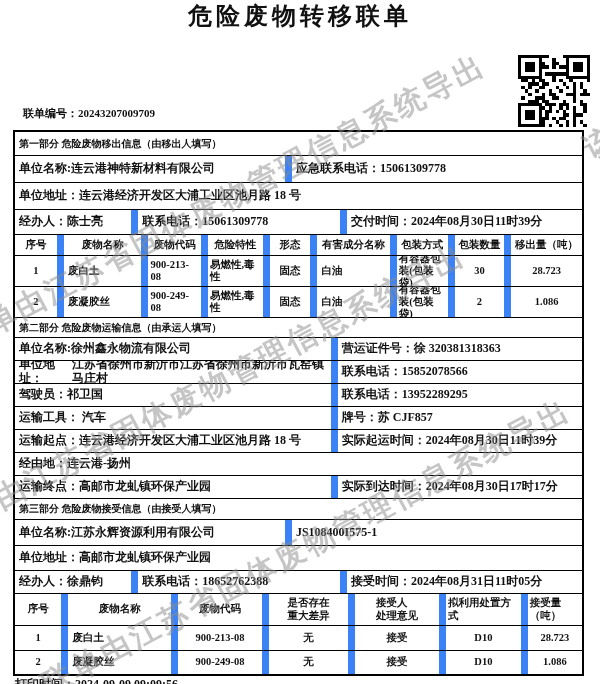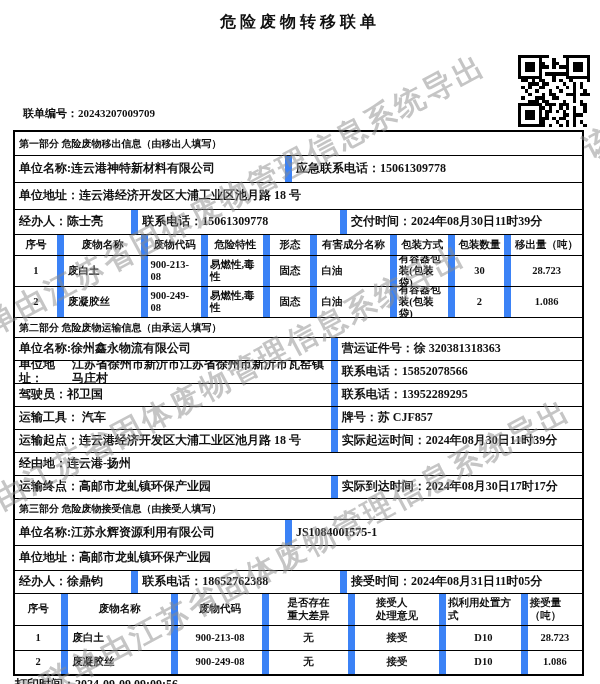--- a/index.html
+++ b/index.html
@@ -1,20 +1,20 @@
 <!DOCTYPE html>
 <html><head>
 <meta charset="utf-8">
 <style>
   html,body{margin:0;padding:0;}
   body{width:600px;height:684px;overflow:hidden;background:#fff;}
   .page{position:relative;width:600px;height:684px;background:#fff;overflow:hidden;
         font-family:"Liberation Serif",serif;color:#111;font-weight:bold;}
-  .title{position:absolute;top:12px;left:0;width:100%;text-align:center;
-         font-size:16px;letter-spacing:4px;font-weight:bold;}
+  .title{position:absolute;top:0;left:0;width:100%;text-align:center;
+         font-size:24px;letter-spacing:4px;font-weight:bold;}
   .manifest-no{position:absolute;left:23px;top:106px;font-size:11px;}
   .qr{position:absolute;left:518px;top:55px;width:72px;height:72px;}
   .qr svg{width:72px;height:72px;fill:#000;shape-rendering:crispEdges;}
   .sheet{position:absolute;left:13px;top:130px;width:571px;height:546px;
          border:2px solid #000;box-sizing:border-box;display:flex;flex-direction:column;}
   .row{display:flex;flex-direction:row;align-items:stretch;box-sizing:border-box;flex:0 0 auto;}
   .row + .row{border-top:1px solid #000;}
   .cell{box-sizing:border-box;display:flex;align-items:center;padding:1px 4px;
         font-size:12px;overflow:hidden;line-height:1.15;}
   .cell + .cell{border-left:7px solid #3b82f6;}

